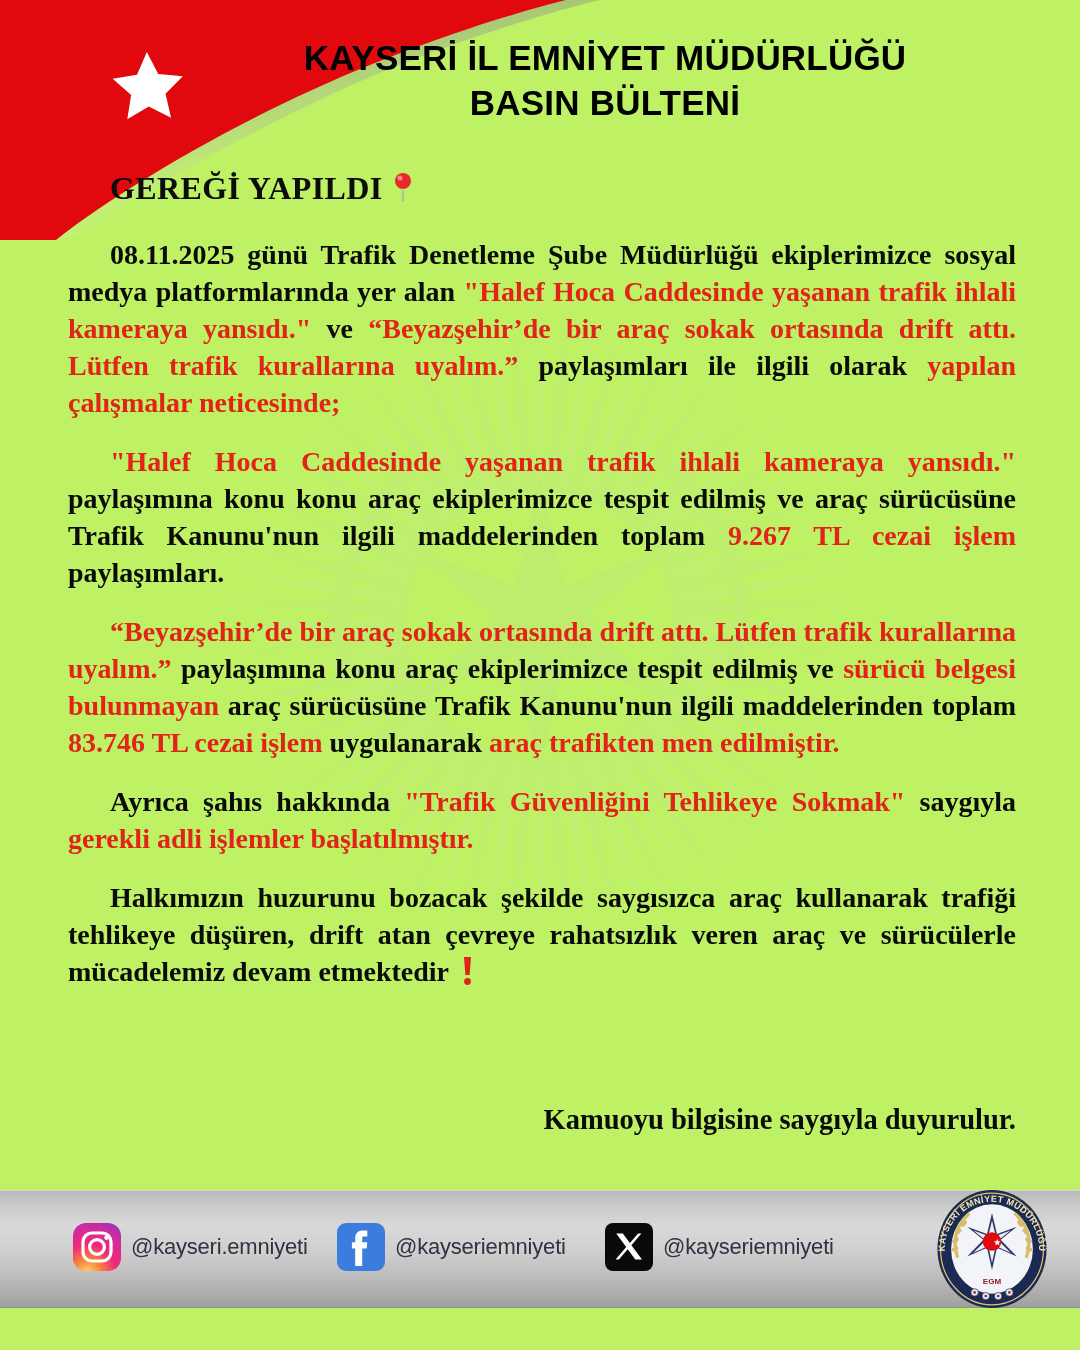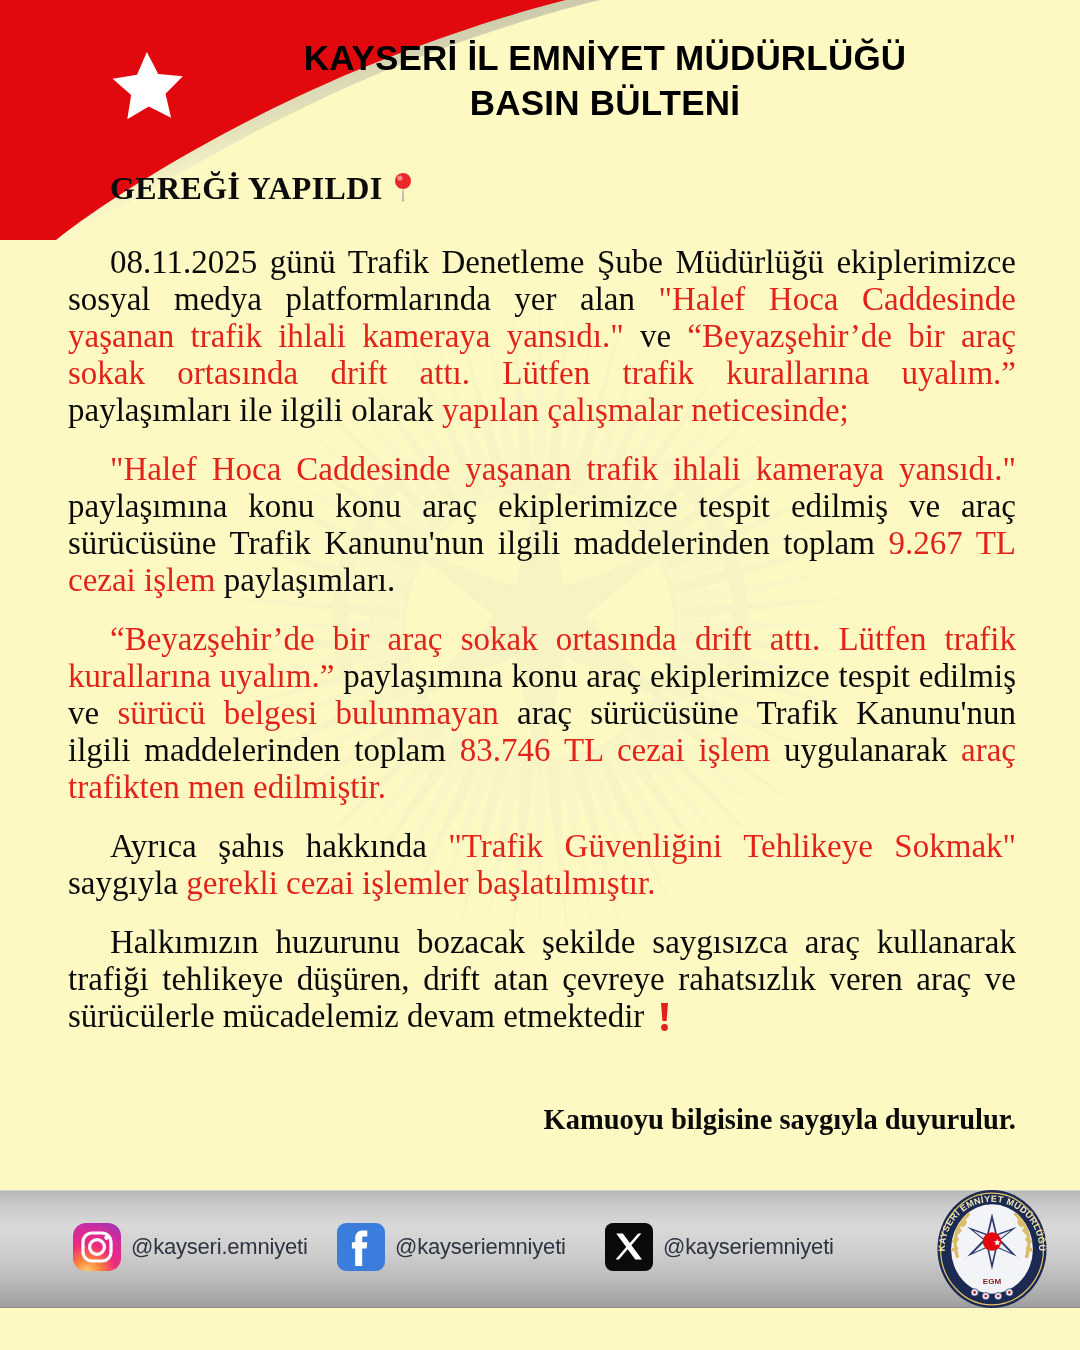--- a/index.html
+++ b/index.html
@@ -8,21 +8,21 @@
     width:1080px;height:1350px;
     background:#ffffff;
     font-family:"Liberation Serif", serif;
     overflow:hidden;
     position:relative;
   }
   .page{
     position:relative;
     width:1080px;height:1350px;
     overflow:hidden;
-    background:#fef9c3;
+    background:#bef264;
   }
 
   
   .watermark{
     position:absolute;
     left:50%;top:625px;
     transform:translate(-50%,-50%);
     width:700px;height:700px;
     opacity:.085;
     pointer-events:none;
@@ -75,25 +75,25 @@
     display:flex;align-items:center;gap:10px;
   }
   .pin{
     display:inline-block;
     width:20px;height:30px;
     position:relative;top:-2px;
   }
 
   .body-text{
     position:absolute;
-    left:68px;top:244px;
+    left:68px;top:236px;
     width:948px;
     font-family:"Liberation Serif", serif;
-    font-weight:normal;
-    font-size:33px;
+    font-weight:bold;
+    font-size:28px;
     line-height:37px;
     color:#0b0b0b;
     text-align:justify;
     text-justify:inter-word;
   }
   .body-text p{margin:0 0 22px 0;text-indent:42px;}
   .body-text p.last{margin-bottom:12px;}
   .red{color:#e2231a;}
   .closing{
     position:absolute;
@@ -294,21 +294,21 @@
         <circle cx="10" cy="9" r="8" fill="#e8282a"></circle>
         <circle cx="7" cy="6" r="2.6" fill="#f68a8c"></circle>
         <path d="M10 16 L9.1 29 L10.9 29 Z" fill="#cfcfcf" stroke="#9a9a9a" stroke-width=".5"></path>
       </svg>
     </div>
 
     <div class="body-text">
         <p><span>08.11.2025 günü Trafik Denetleme Şube Müdürlüğü ekiplerimizce sosyal medya platformlarında yer alan </span><span class="red">"Halef Hoca Caddesinde yaşanan trafik ihlali kameraya yansıdı."</span><span>  ve </span><span class="red">“Beyazşehir’de bir araç sokak ortasında drift attı. Lütfen trafik kurallarına uyalım.”</span><span> paylaşımları ile ilgili olarak </span><span class="red">yapılan çalışmalar neticesinde;</span></p>
         <p><span class="red">"Halef Hoca Caddesinde yaşanan trafik ihlali kameraya yansıdı."</span><span> paylaşımına konu konu araç ekiplerimizce tespit edilmiş ve araç sürücüsüne Trafik Kanunu'nun ilgili maddelerinden toplam </span><span class="red">9.267 TL cezai işlem</span><span> paylaşımları.</span></p>
         <p><span class="red">“Beyazşehir’de bir araç sokak ortasında drift attı. Lütfen trafik kurallarına uyalım.”</span><span> paylaşımına konu araç ekiplerimizce tespit edilmiş ve </span><span class="red">sürücü belgesi bulunmayan</span><span> araç sürücüsüne Trafik Kanunu'nun ilgili maddelerinden  toplam </span><span class="red">83.746 TL cezai işlem</span><span> uygulanarak </span><span class="red">araç trafikten men edilmiştir.</span></p>
-        <p><span>Ayrıca şahıs hakkında </span><span class="red">"Trafik Güvenliğini Tehlikeye Sokmak"</span><span> saygıyla </span><span class="red">gerekli cezai işlemler başlatılmıştır.</span></p>
+        <p><span>Ayrıca şahıs hakkında </span><span class="red">"Trafik Güvenliğini Tehlikeye Sokmak"</span><span> saygıyla </span><span class="red">gerekli adli işlemler başlatılmıştır.</span></p>
         <p class="last"><span>Halkımızın huzurunu bozacak şekilde saygısızca araç kullanarak trafiği tehlikeye düşüren, drift atan çevreye rahatsızlık veren araç ve sürücülerle mücadelemiz devam etmektedir </span><svg class="excl" viewBox="0 0 13 30">
             <path d="M3 1 H10 L8.6 19 H4.4 Z" fill="#e2231a"></path>
             <circle cx="6.5" cy="25.5" r="3.4" fill="#e2231a"></circle>
           </svg></p>
       </div>
 
     <div class="closing">Kamuoyu bilgisine saygıyla duyurulur.</div>
   </div>
 
   <div class="footer">

